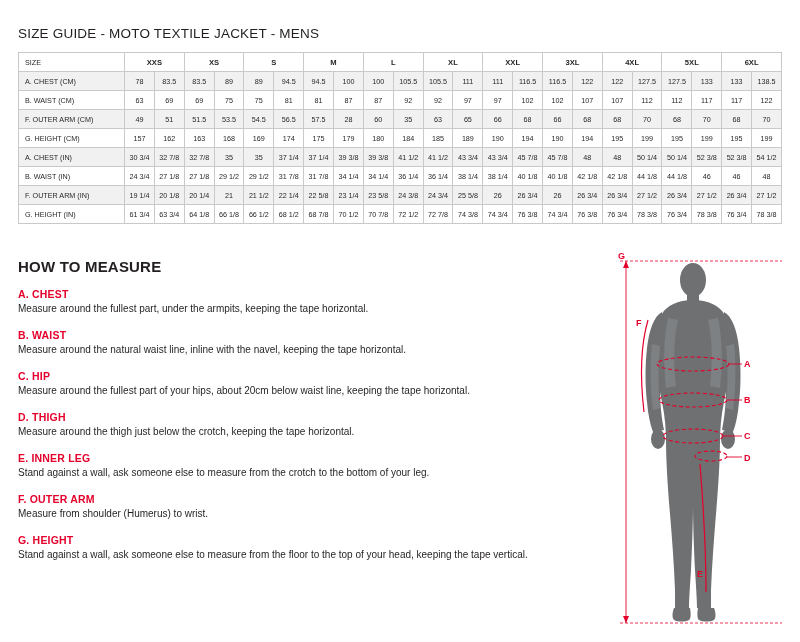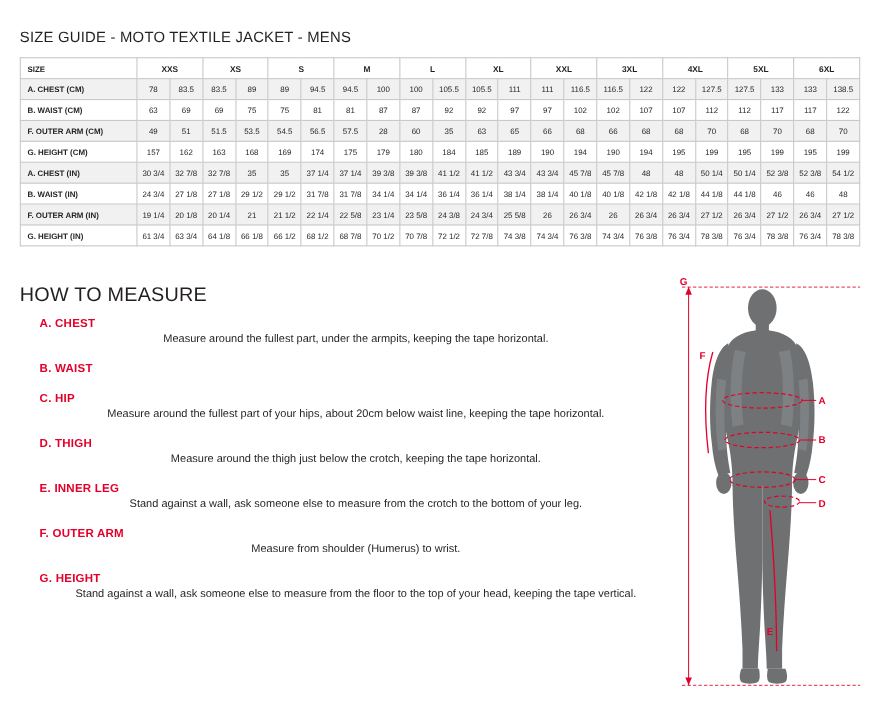--- a/index.html
+++ b/index.html
@@ -51,60 +51,59 @@
     color: #231f20;
     font-weight: normal;
   }
   .size-table th {
     font-weight: bold;
     font-size: 7.6px;
   }
   .size-table .rowlabel {
     text-align: left;
     padding-left: 6px;
-    font-weight: bold;
+    font-weight: normal;
     font-size: 7.2px;
     width: 98px;
   }
   .size-table tr.shaded td, .size-table tr.shaded th {
     background: #f1f1f1;
   }
   .size-table thead th {
     background: #ffffff;
     text-align: center;
   }
 
   
   .howto-title {
     position: absolute;
     left: 18px;
     top: 258px;
-    font-size: 18px;
-    font-weight: normal;
+    font-size: 15px;
+    font-weight: bold;
     letter-spacing: 0.2px;
   }
   .measure-list {
     position: absolute;
-    left: 36px;
+    left: 18px;
     top: 288px;
     width: 575px;
   }
   .measure-item { margin-bottom: 14.5px; }
   .measure-head {
     color: #e4002b;
     font-weight: bold;
     font-size: 10.5px;
     letter-spacing: 0.2px;
     margin-bottom: 3px;
   }
   .measure-desc {
     font-size: 10px;
     color: #231f20;
     line-height: 1.15;
-    text-align: center;
   }
 
   
   .figure {
     position: absolute;
     left: 596px;
     top: 252px;
     width: 196px;
     height: 380px;
   }
@@ -340,20 +339,21 @@
 
   <div class="howto-title">HOW TO MEASURE</div>
 
   <div class="measure-list">
     <div class="measure-item">
       <div class="measure-head">A. CHEST</div>
       <div class="measure-desc">Measure around the fullest part, under the armpits, keeping the tape horizontal.</div>
     </div>
     <div class="measure-item">
       <div class="measure-head">B. WAIST</div>
+      <div class="measure-desc">Measure around the natural waist line, inline with the navel, keeping the tape horizontal.</div>
     </div>
     <div class="measure-item">
       <div class="measure-head">C. HIP</div>
       <div class="measure-desc">Measure around the fullest part of your hips, about 20cm below waist line, keeping the tape horizontal.</div>
     </div>
     <div class="measure-item">
       <div class="measure-head">D. THIGH</div>
       <div class="measure-desc">Measure around the thigh just below the crotch, keeping the tape horizontal.</div>
     </div>
     <div class="measure-item">

